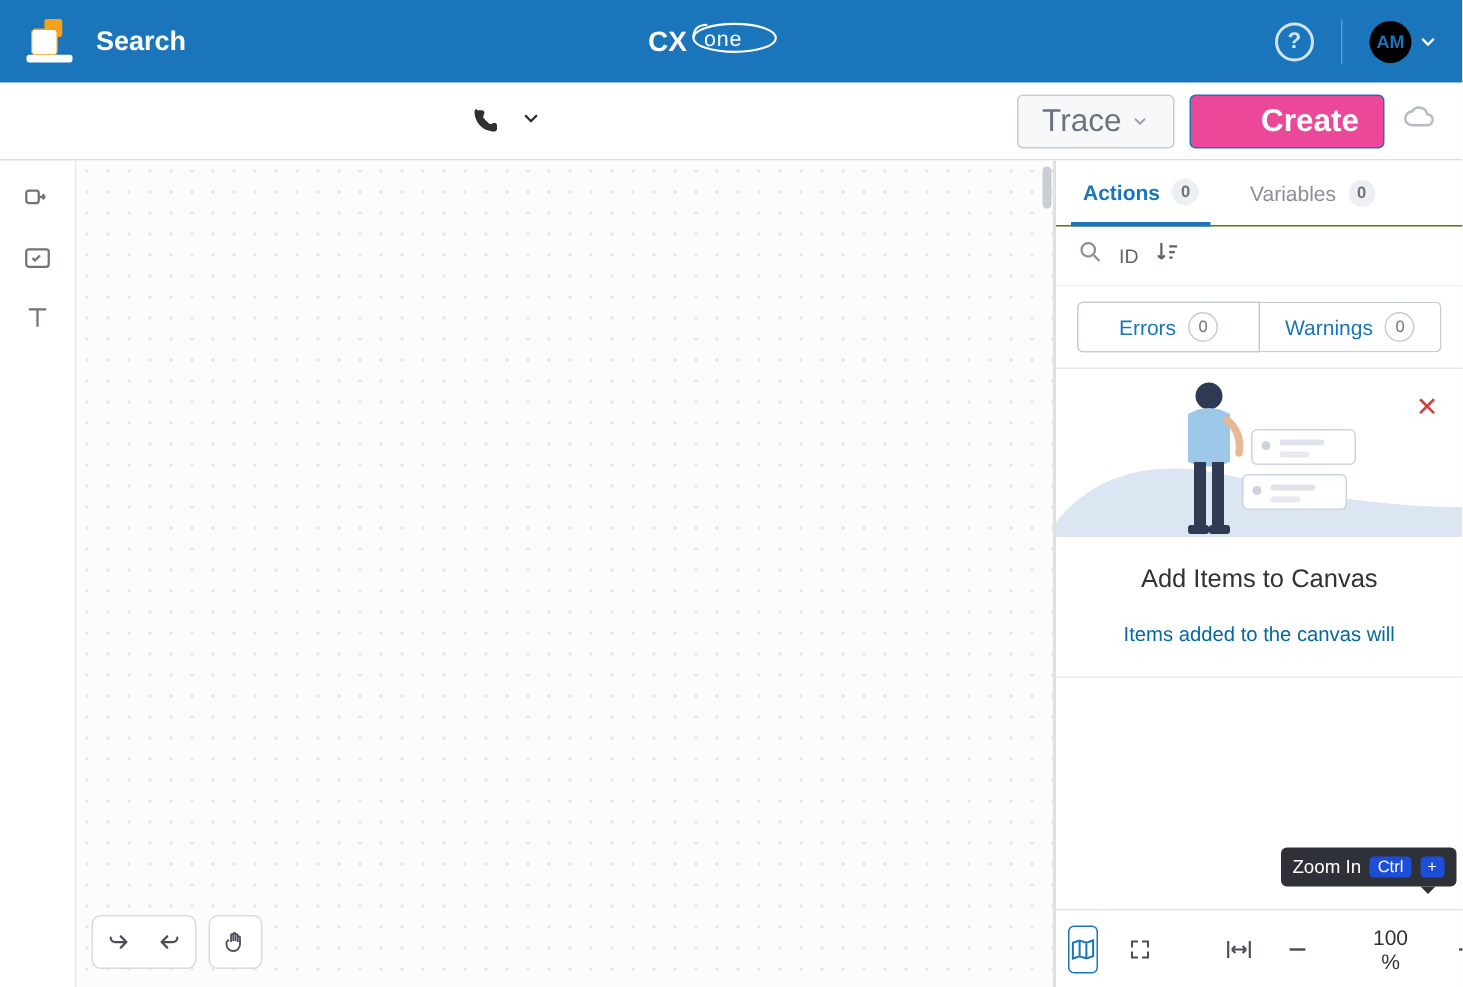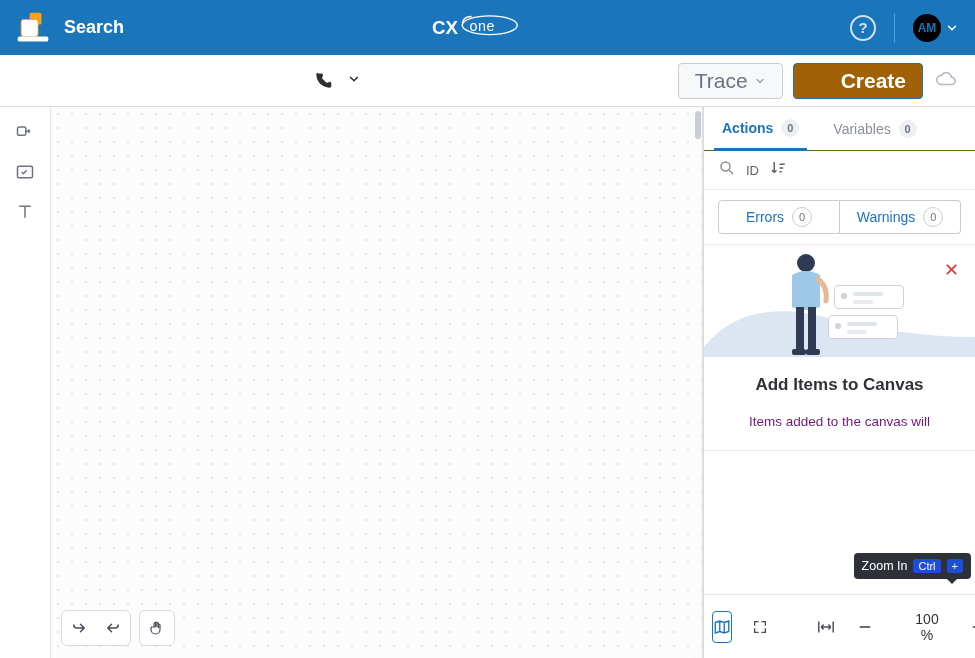--- a/index.html
+++ b/index.html
@@ -20,21 +20,21 @@
   .chev { color: #fff; }
 
   
   .titlerow { height: 52px; border-bottom: 1px solid #d9dde2; display: flex; align-items: center; padding: 0 18px 0 0; }
   .title-center { flex: 1; display: flex; align-items: center; justify-content: center; gap: 10px; color: #303030; }
   .title-text { font-size: 20px; font-weight: 400; }
   .phone-ic { width: 20px; height: 20px; }
   .title-chev { font-size: 14px; cursor: pointer; padding: 4px; }
   .btn { height: 36px; padding: 0 16px; border-radius: 4px; font-size: 21px; cursor: pointer; display: inline-flex; align-items: center; gap: 6px; }
   .btn-trace { background: #f7f8fa; border: 1px solid #c6ccd4; color: #6b7280; margin-right: 10px; }
-  .btn-create { background: #a16207; border: 1px solid #1b75bb; color: #fff; font-weight: 600; padding-left: 47px; }
+  .btn-create { background: #ec4899; border: 1px solid #1b75bb; color: #fff; font-weight: 600; padding-left: 47px; }
   .cloud-ic { margin-left: 12px; color: #b5bbc4; }
 
   
   .body { display: flex; height: calc(658px - 55px - 52px); }
   .leftrail { width: 51px; border-right: 1px solid #e2e5ea; display: flex; flex-direction: column; align-items: center; padding-top: 14px; gap: 18px; }
   .leftrail .tool { width: 22px; height: 22px; color: #6e747d; cursor: pointer; display:flex; align-items:center; justify-content:center; }
 
   .canvas-wrap { flex: 1; position: relative; background: #fcfcfd; }
   .canvas { position: absolute; inset: 0; 
     background-image: radial-gradient(#e3e6eb 1px, transparent 1px);
@@ -70,25 +70,25 @@
   .pill-out { width:20px; height:20px; border-radius:10px; border:1px solid #c6ccd4; font-size:11px; color:#6e747d; display:flex; align-items:center; justify-content:center; }
 
   .empty-card { position:relative; margin: 2px 0 0; padding: 0 0 18px; border-bottom: 1px solid #e7e9ee; text-align:center; overflow:hidden; }
   .empty-illus { height: 110px; position:relative; overflow:hidden; }
   .illus-bg { position:absolute; left:0; right:0; bottom:0; height:70px; }
   .illus-card { position:absolute; border:1px solid #cdd3dc; border-radius:4px; background:#fff; }
   .illus-card .dot { position:absolute; width:6px; height:6px; border-radius:50%; background:#cdd3dc; left:6px; top:7px; }
   .illus-card .line1 { position:absolute; left:18px; top:6px; height:4px; width:30px; background:#dfe3ea; border-radius:2px; }
   .illus-card .line2 { position:absolute; left:18px; top:14px; height:4px; width:20px; background:#e7eaf0; border-radius:2px; }
   .close-x { position:absolute; top:12px; right:16px; color:#d43f3a; font-size:18px; cursor:pointer; font-weight:400; }
-  .empty-title { font-size: 17px; font-weight:700; color:#303237; margin-top: 18px; }
-  .empty-sub { font-size: 13.5px; color:#701a75; margin-top: 18px; padding: 0 18px; line-height:1.4; }
-
-  
-  .zoombar { margin-top:auto; height:64px; border-top:1px solid #e2e5ea; display:flex; align-items:center; padding: 0 8px; gap: 20px; position:relative; }
+  .empty-title { font-size: 17px; font-weight:400; color:#303237; margin-top: 18px; }
+  .empty-sub { font-size: 13.5px; color:#0369a1; margin-top: 18px; padding: 0 18px; line-height:1.4; }
+
+  
+  .zoombar { margin-top:auto; height:52px; border-top:1px solid #e2e5ea; display:flex; align-items:center; padding: 0 8px; gap: 20px; position:relative; }
   .zb-ic { width:32px; height:32px; display:flex; align-items:center; justify-content:center; color:#4a4f57; cursor:pointer; border-radius:4px; }
   .zb-ic.map { border:1px solid #1b75bb; color:#1b75bb; }
   .zb-sep { width:1px; height:26px; background:#d9dde2; margin: 0 4px; }
   .zoom-lbl { font-size: 14px; color:#303237; padding: 0 4px; min-width:44px; text-align:center;margin-left:11px; }
   .tooltip { position:absolute; right:4px; top:-42px; background:#2e3238; color:#fff; font-size:12.5px; padding:6px 8px; border-radius:4px; display:flex; gap:6px; align-items:center; white-space:nowrap; }
   .tooltip .key { background:#1d4ed8; border-radius:3px; padding:1px 5px; font-size:11px; }
   .tooltip::after { content:""; position:absolute; bottom:-5px; right:14px; border:5px solid transparent; border-top-color:#2e3238; border-bottom:none; }
 </style>
 </head>
 <body>

